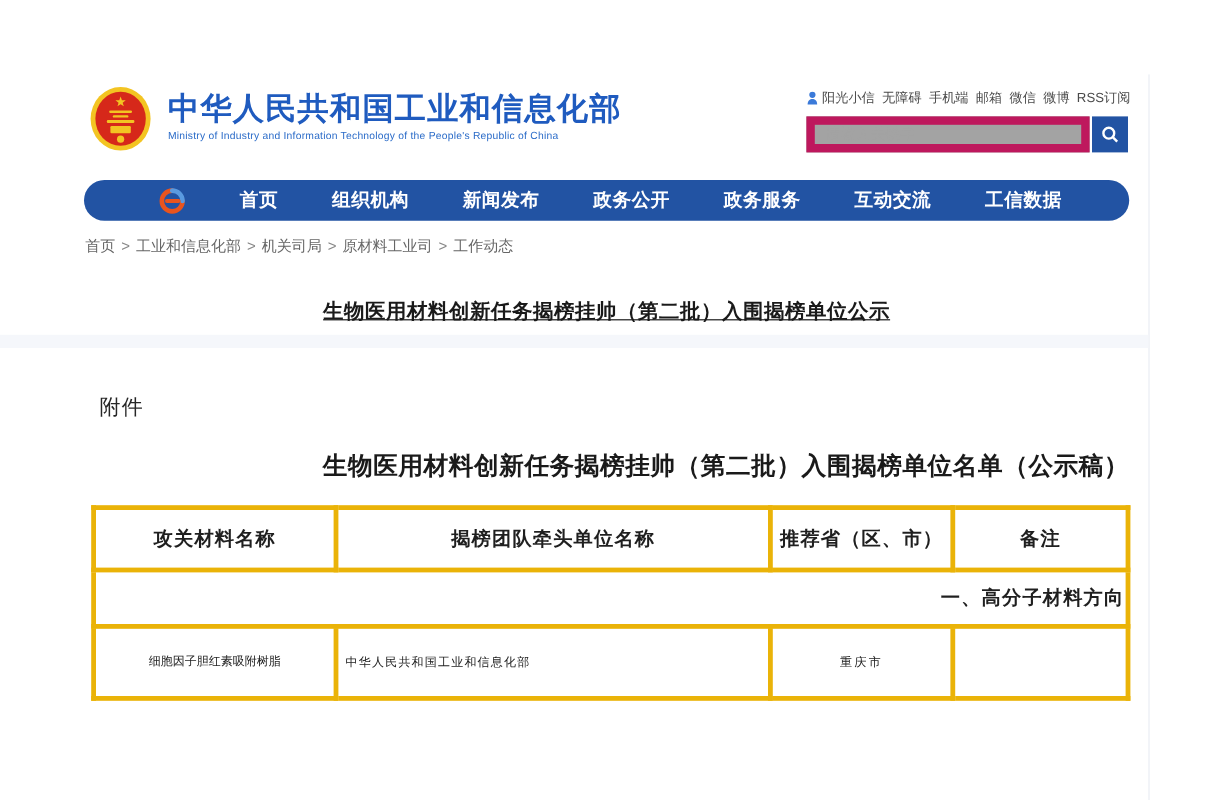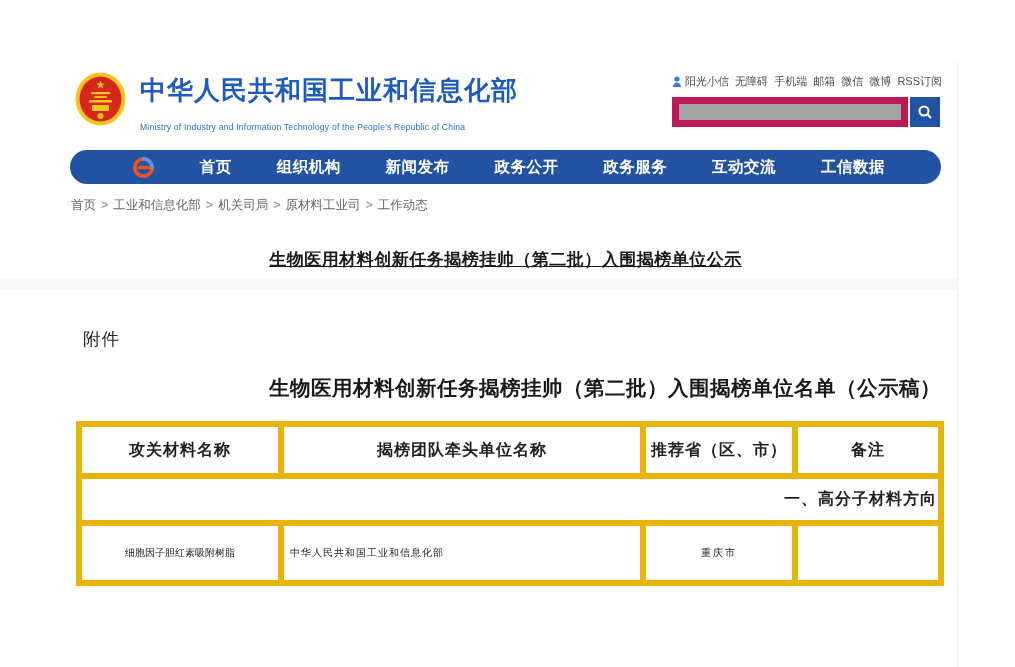--- a/index.html
+++ b/index.html
@@ -11,21 +11,21 @@
   }
   .page { position:absolute; inset:0; }
 
   .right-edge-line { position:absolute; left:957px; top:62px; width:1px; height:605px; background:#e9edf4; }
 
   
   .header-left { position:absolute; left:74px; top:70px; display:flex; align-items:flex-start; gap:13px; cursor:pointer; }
   .emblem { width:53px; height:62px; flex:0 0 auto; }
   .site-titles { padding-top:6px; }
   .site-name { font-size:26px; font-weight:bold; color:#1f5bbf; letter-spacing:1px; line-height:1.1; }
-  .site-name-en { font-size:8.6px; color:#2a6bc8; margin-top:17px; letter-spacing:0.2px; }
+  .site-name-en { font-size:8.6px; color:#2a6bc8; margin-top:3px; letter-spacing:0.2px; }
 
   .top-links { position:absolute; left:672px; top:74px; width:270px; display:flex; align-items:center; justify-content:space-between; font-size:11px; color:#4a4a4a; }
   .top-link { cursor:pointer; display:flex; gap:3px; align-items:center; white-space:nowrap; }
 
   .search-bar { position:absolute; left:672px; top:97px; width:268px; height:30px; display:flex; }
   .search-input { flex:1; border:7px solid #be185d; padding:0 9px; font-size:12.5px; color:#333; outline:none; background:#a3a3a3; font-family:"Liberation Sans", sans-serif; }
   .search-input::placeholder { color:#a3a3a3; }
   .search-button { width:30px; margin-left:2px; background:#2253a3; border:none; display:flex; align-items:center; justify-content:center; cursor:pointer; padding:0; }
 
   
@@ -41,21 +41,21 @@
 
   
   .article-title { position:absolute; left:70px; top:248px; width:871px; text-align:center; font-size:17px; font-weight:bold; color:#1a1a1a; letter-spacing:0.5px;text-decoration:underline; }
   .band { position:absolute; left:0; top:279px; width:957px; height:11px; background:#f5f7fb; }
   .attachment { position:absolute; left:83px; top:327px; font-size:17.5px; color:#262626; letter-spacing:1px; }
   .doc-title { position:absolute; left:70px; top:374px; width:871px; text-align:right; font-size:20.5px; font-weight:bold; color:#1a1a1a; letter-spacing:0.5px; }
 
   
   .table-wrap { position:absolute; left:76px; top:421px; }
   table.doc-table { border-collapse:collapse; table-layout:fixed; width:862px; border:2px solid #2e2e2e; }
-  table.doc-table th, table.doc-table td { border:6px solid #eab308; box-sizing:border-box;margin-left:35px; }
+  table.doc-table th, table.doc-table td { border:4px solid #eab308; box-sizing:border-box;margin-left:35px; }
   table.doc-table th { height:52px; font-size:16px; font-weight:600; text-align:center; color:#1f1f1f; font-family:"Liberation Sans", sans-serif; letter-spacing:1px; }
   td.section-cell { height:47px; text-align:right; padding-left:8px; font-size:16px; font-weight:bold; color:#1f1f1f; font-family:"Liberation Sans", sans-serif; letter-spacing:1px; }
   td.data-cell { height:60px; font-family:Liberation Mono, monospace; font-size:10px; color:#222; }
   td.cell-material { text-align:center; line-height:1.5; padding:0 12px; }
   td.cell-unit { text-align:left; padding-left:6px; letter-spacing:1px; }
   td.cell-province { text-align:center; letter-spacing:2px; }
 </style>
 </head>
 <body>
 

